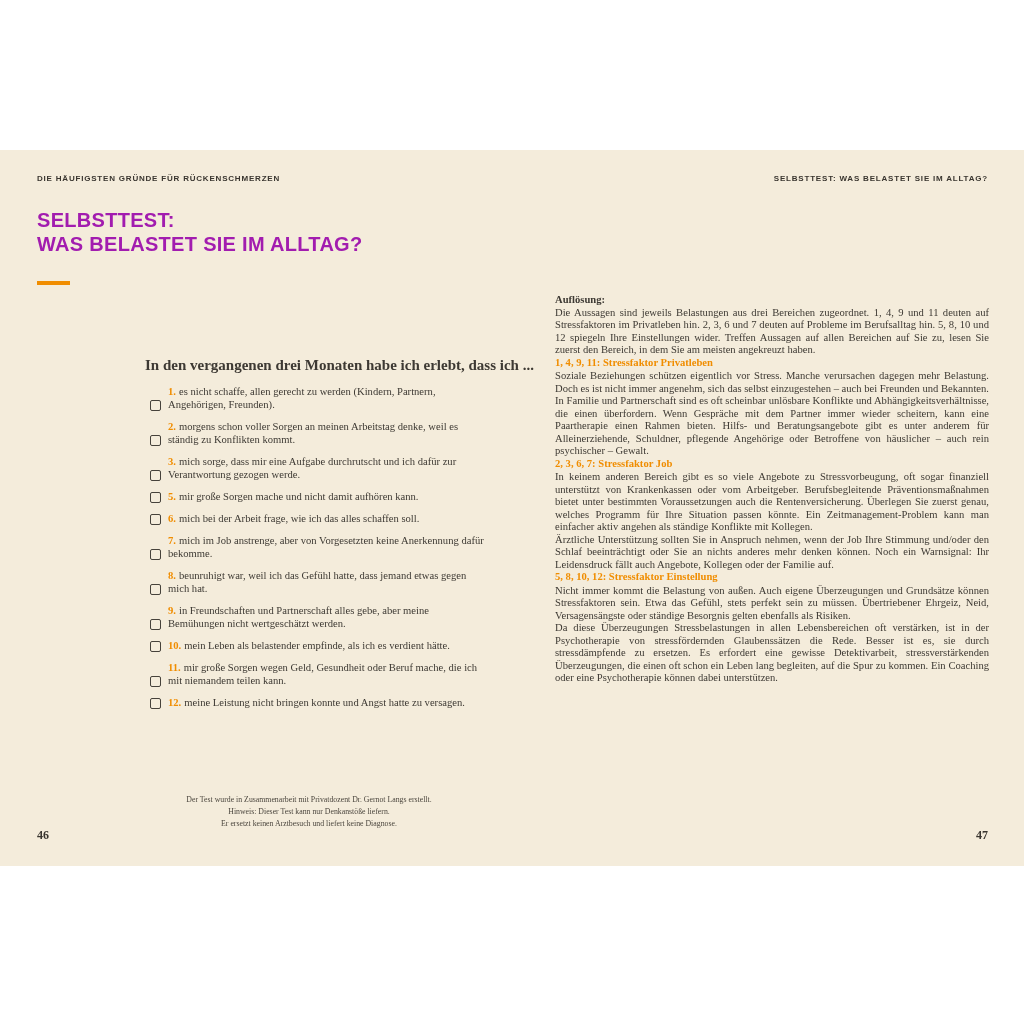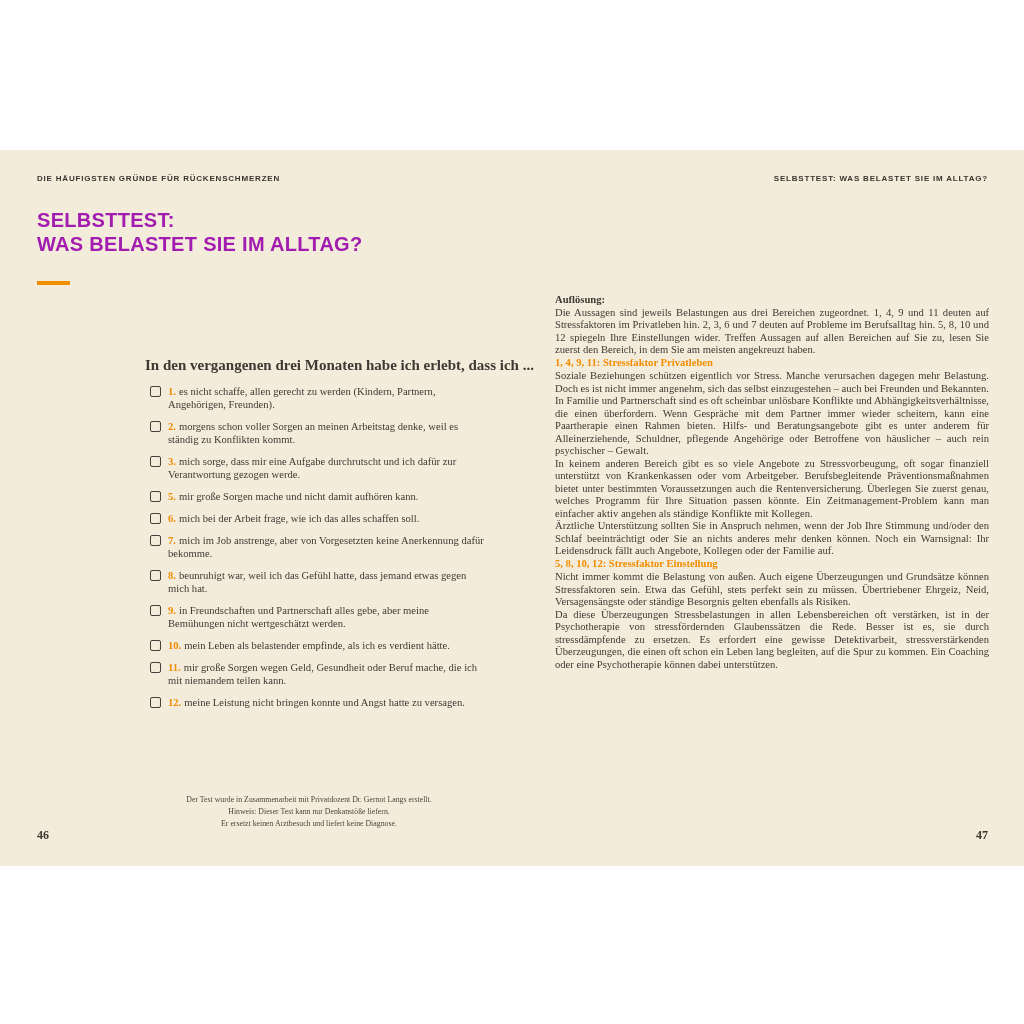--- a/index.html
+++ b/index.html
@@ -36,21 +36,21 @@
     font-size: 10.6px; line-height: 13.6px;
   }
   .lead-in {
     position: absolute; left: 145px; top: 207px;
     font-size: 15px; font-weight: bold;
   }
   .test-list {
     position: absolute; left: 150px; top: 235px; width: 334px;
     display: flex; flex-direction: column; gap: 9px;
   }
-  .test-item { display: flex; gap: 7px; }
+  .test-item { display: flex; gap: 7px; align-items: flex-end; }
   .checkbox {
     width: 11px; height: 11px; flex: none; margin-top: 1px;
     border: 1.3px solid #46423b; border-radius: 2px; background: transparent;
   }
   .item-body { font-size: 10.6px; line-height: 13px; }
   .item-num { color: #f08d00; font-weight: bold; margin-right: 3px; }
 
   .footnote {
     position: absolute; left: 150px; top: 644px; width: 318px;
     text-align: center; font-size: 7.8px; line-height: 11.8px; color: #4b463e;
@@ -146,20 +146,21 @@
     <div class="right-col">
       <div class="res-label">Auflösung:</div>
       <p class="para">Die Aussagen sind jeweils Belastungen aus drei Bereichen zugeordnet. 1, 4, 9 und 11 deuten auf Stressfaktoren im Privatleben hin. 2, 3, 6 und 7 deuten auf Probleme im Berufsalltag hin. 5, 8, 10 und 12 spiegeln Ihre Einstellungen wider. Treffen Aussagen auf allen Bereichen auf Sie zu, lesen Sie zuerst den Bereich, in dem Sie am meisten angekreuzt haben.</p>
 
       <div class="section">
         <div class="sec-head">1, 4, 9, 11: Stressfaktor Privatleben</div>
         <p class="para">Soziale Beziehungen schützen eigentlich vor Stress. Manche verursachen dagegen mehr Belastung. Doch es ist nicht immer angenehm, sich das selbst einzugestehen – auch bei Freunden und Bekannten. In Familie und Partnerschaft sind es oft scheinbar unlösbare Konflikte und Abhängigkeitsverhältnisse, die einen überfordern. Wenn Gespräche mit dem Partner immer wieder scheitern, kann eine Paartherapie einen Rahmen bieten. Hilfs- und Beratungsangebote gibt es unter anderem für Alleinerziehende, Schuldner, pflegende Angehörige oder Betroffene von häuslicher – auch rein psychischer – Gewalt.</p>
       </div>
 
       <div class="section">
+        <div class="sec-head">2, 3, 6, 7: Stressfaktor Job</div>
         <p class="para">In keinem anderen Bereich gibt es so viele Angebote zu Stressvorbeugung, oft sogar finanziell unterstützt von Krankenkassen oder vom Arbeitgeber. Berufsbegleitende Präventionsmaßnahmen bietet unter bestimmten Voraussetzungen auch die Rentenversicherung. Überlegen Sie zuerst genau, welches Programm für Ihre Situation passen könnte. Ein Zeitmanagement-Problem kann man einfacher aktiv angehen als ständige Konflikte mit Kollegen.</p>
         <p class="para">Ärztliche Unterstützung sollten Sie in Anspruch nehmen, wenn der Job Ihre Stimmung und/oder den Schlaf beeinträchtigt oder Sie an nichts anderes mehr denken können. Noch ein Warnsignal: Ihr Leidensdruck fällt auch Angebote, Kollegen oder der Familie auf.</p>
       </div>
 
       <div class="section">
         <div class="sec-head">5, 8, 10, 12: Stressfaktor Einstellung</div>
         <p class="para">Nicht immer kommt die Belastung von außen. Auch eigene Überzeugungen und Grundsätze können Stressfaktoren sein. Etwa das Gefühl, stets perfekt sein zu müssen. Übertriebener Ehrgeiz, Neid, Versagensängste oder ständige Besorgnis gelten ebenfalls als Risiken.</p>
         <p class="para">Da diese Überzeugungen Stressbelastungen in allen Lebensbereichen oft verstärken, ist in der Psychotherapie von stressfördernden Glaubenssätzen die Rede. Besser ist es, sie durch stressdämpfende zu ersetzen. Es erfordert eine gewisse Detektivarbeit, stressverstärkenden Überzeugungen, die einen oft schon ein Leben lang begleiten, auf die Spur zu kommen. Ein Coaching oder eine Psychotherapie können dabei unterstützen.</p>
       </div>
     </div>

